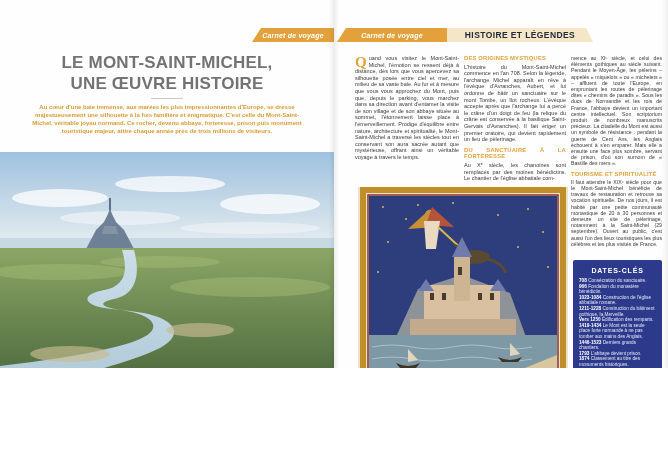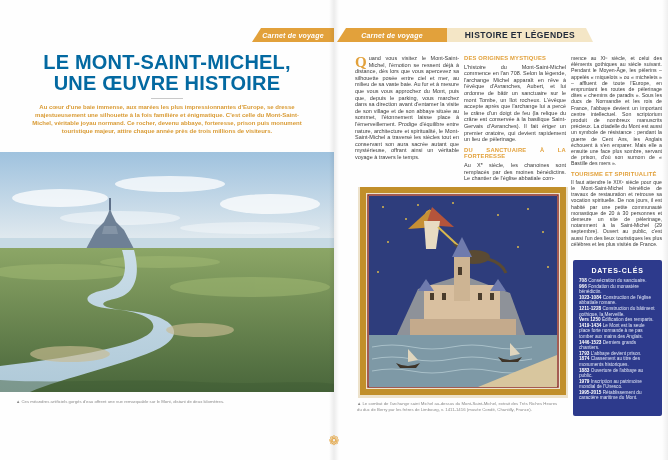--- a/index.html
+++ b/index.html
@@ -1,30 +1,30 @@
 <!DOCTYPE html>
 <html><head>
 <meta charset="utf-8">
 <style>
   html,body{margin:0;padding:0;background:#ffffff;}
-  .spread{position:relative;width:668px;height:460px;background:#fefefe;overflow:hidden;
+  .spread{position:relative;width:668px;height:368px;background:#fefefe;overflow:hidden;
           font-family:"Liberation Sans",sans-serif;}
   
   .tab{position:absolute;top:28px;height:14px;background:#E2A13B;color:#fff;
        font-size:7px;font-weight:bold;font-style:italic;display:flex;align-items:center;
        justify-content:center;letter-spacing:.2px;}
   .tab-left{left:252px;width:82px;clip-path:polygon(9px 0,100% 0,100% 100%,0 100%);}
   .tab-right{left:337px;width:110px;clip-path:polygon(9px 0,100% 0,100% 100%,0 100%);}
   .section-band{position:absolute;left:447px;top:28px;width:146px;height:14px;background:#F4E6C6;
        clip-path:polygon(0 0,calc(100% - 7px) 0,100% 100%,0 100%);
        display:flex;align-items:center;justify-content:center;}
   .section-band span{color:#222B3A;font-weight:bold;font-size:8.5px;letter-spacing:.4px;}
   
-  .title{position:absolute;left:0;top:52px;width:334px;text-align:center;color:#0369a1;
-         font-size:20px;line-height:21px;font-weight:bold;letter-spacing:.2px;}
+  .title{position:absolute;left:0;top:52px;width:334px;text-align:center;color:#737373;
+         font-size:17px;line-height:21px;font-weight:bold;letter-spacing:.2px;}
   .divider{position:absolute;left:151px;top:98px;width:32px;height:1px;background:#c9c9c9;}
   .intro{position:absolute;left:29px;top:103px;width:276px;text-align:center;color:#D99B35;
          font-size:6px;line-height:8px;font-weight:bold;}
   .photo{position:absolute;left:0;top:152px;width:334px;height:240px;}
   .caption{position:absolute;color:#8a8a8a;font-size:4.3px;line-height:5.6px;}
   .caption-left{left:16px;top:399px;width:300px;}
   .caption-ms{left:357px;top:401px;width:206px;}
   
   .col{position:absolute;top:55px;color:#3A3A3A;font-size:5.5px;line-height:6.6px;
        text-align:justify;overflow:hidden;}

